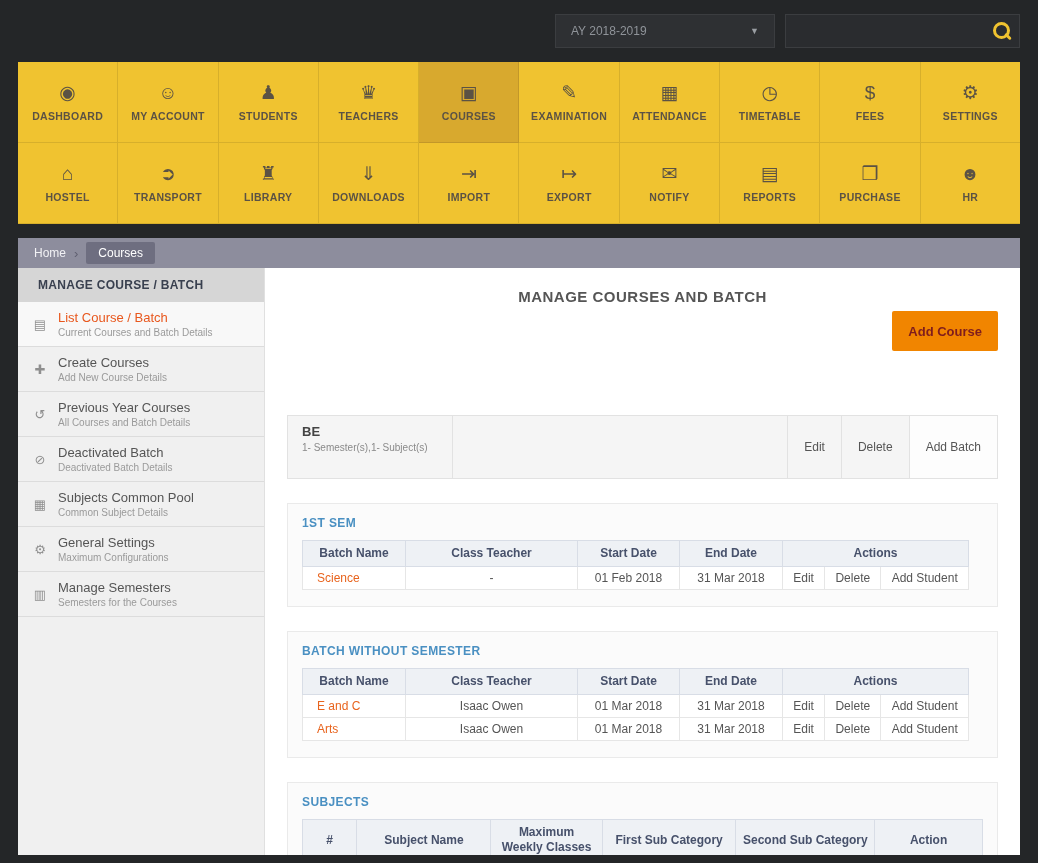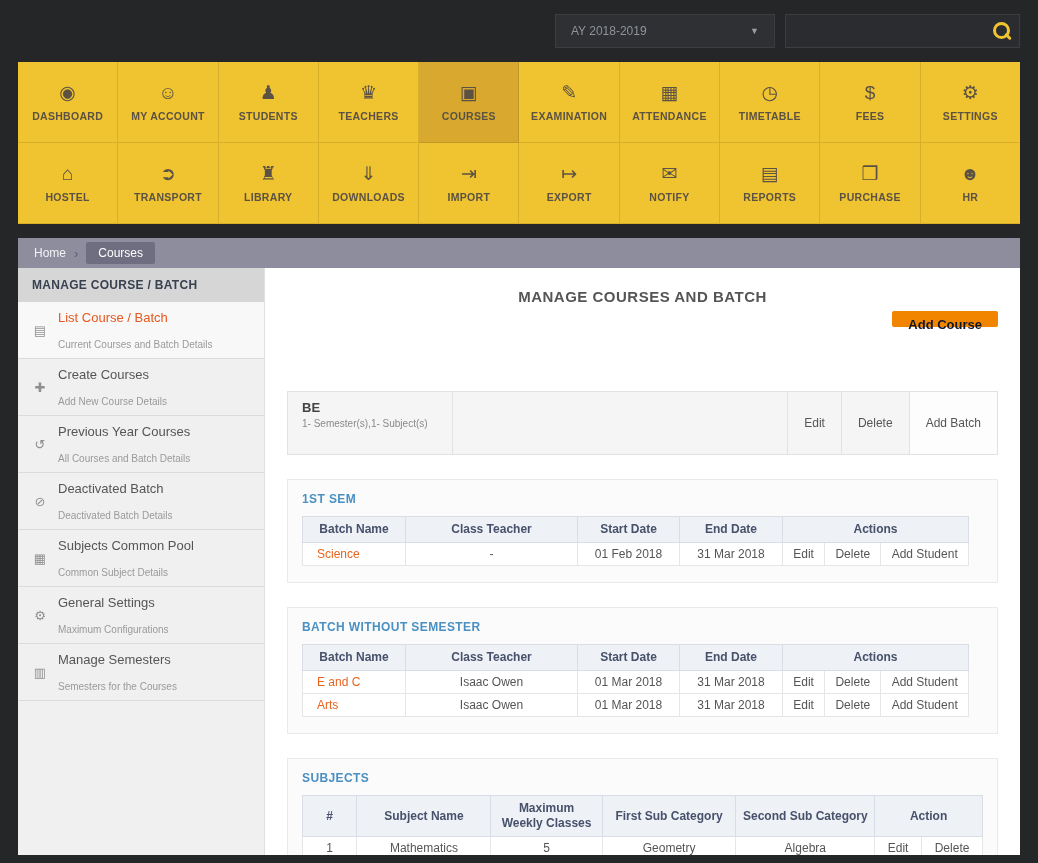--- a/index.html
+++ b/index.html
@@ -99,45 +99,45 @@
     display: flex;
     overflow: hidden;
   }
 
   
   .sidebar { width: 247px; flex: 0 0 247px; background: #f0f0f0; border-right: 1px solid #e0e0e0; }
   .side-header {
     background: #d6d6d6;
     color: #39404f;
     font-size: 12px; font-weight: bold; letter-spacing: 0.3px;
-    padding: 10px 14px;
+    padding: 10px 20px;
   }
   .side-item {
     display: flex; align-items: center; gap: 10px;
     padding: 8px 10px 8px 14px;
     border-bottom: 1px solid #dcdcdc;
     cursor: pointer;
     background: #f0f0f0;
   }
   .side-item.active { background: #f8f8f8; }
   .side-item .sic { width: 16px; color: #8f8f8f; font-size: 13px; text-align: center; flex: 0 0 16px; }
-  .side-item .txt { display: flex; flex-direction: column; gap: 14px; }
+  .side-item .txt { display: flex; flex-direction: column; gap: 2px; }
   .side-item .t { font-size: 13px; color: #555555; }
   .side-item.active .t { color: #e8571d; }
   .side-item .s { font-size: 10px; color: #9a9a9a; }
 
   
   .main { flex: 1 1 auto; padding: 20px 22px; overflow: hidden; }
   .main-title { font-size: 15px; font-weight: bold; color: #555555; letter-spacing: 0.5px; text-align: center; }
   .add-row { display: flex; justify-content: flex-end; margin-top: 6px; }
   .btn-orange {
-    background: #f18500; color: #0f172a;
+    background: #f18500; color: #7f1d1d;
     border: none; border-radius: 2px;
     font-size: 13px; font-weight: bold;
-    padding: 6px 16px; height: 16px;
+    padding: 6px 16px; height: 40px;
     cursor: pointer;
     font-family: "Liberation Sans", "DejaVu Sans", sans-serif;
   }
 
   
   .course-bar {
     margin-top: 64px;
     height: 64px;
     background: #f5f5f5;
     border: 1px solid #e2e2e2;

